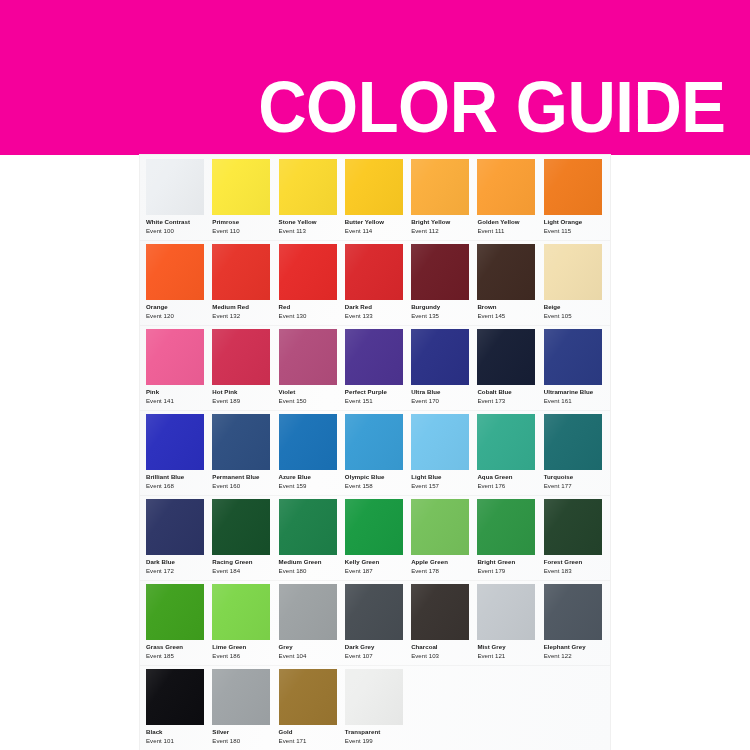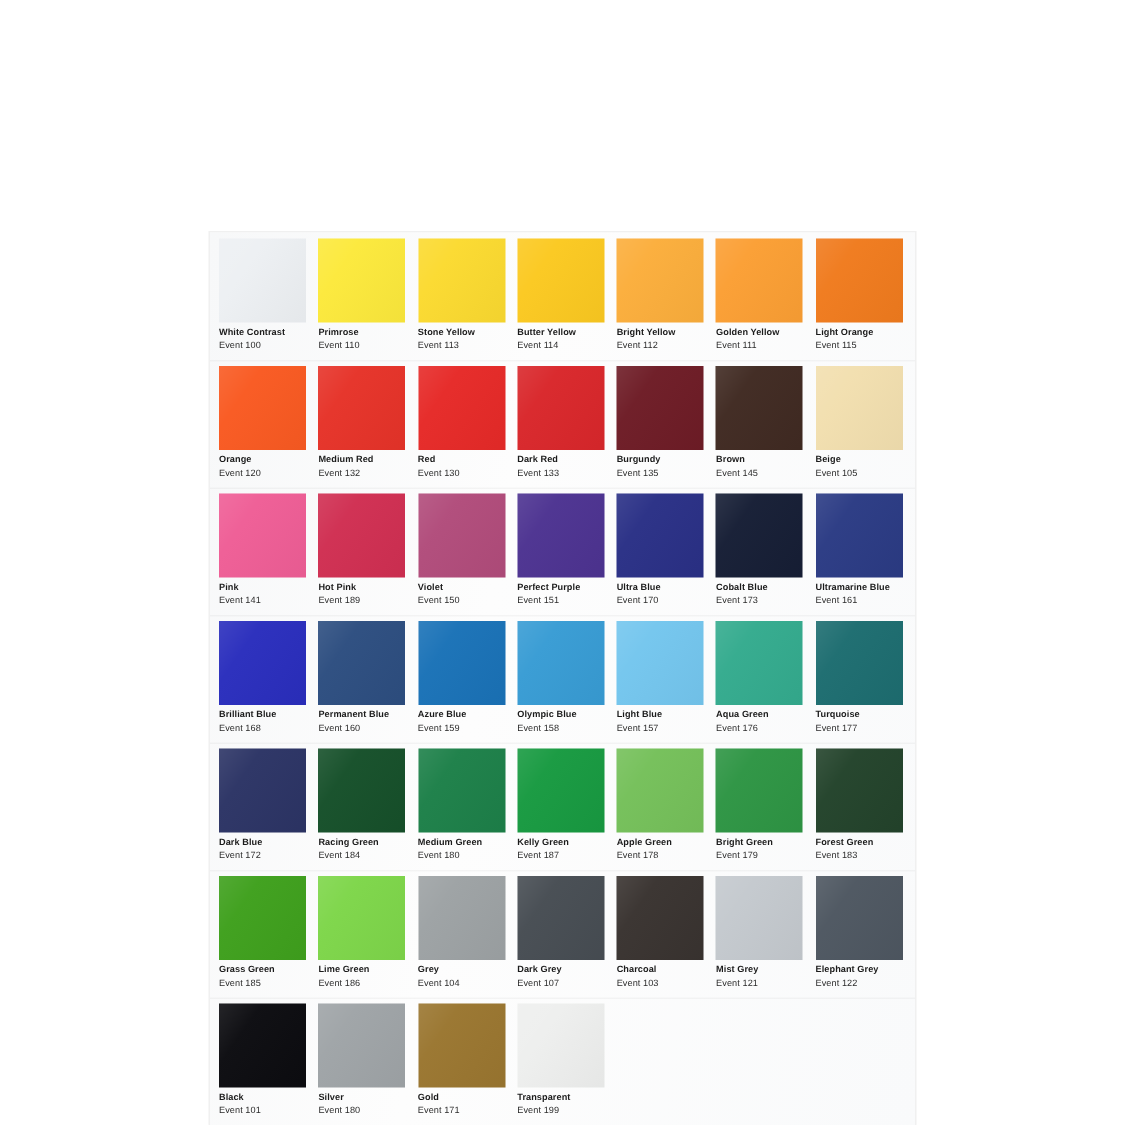--- a/index.html
+++ b/index.html
@@ -132,20 +132,23 @@
     width: 470px;
     height: 1px;
     background: rgba(0,0,0,0.035);
   }
 </style>
 </head>
 <body>
 
 <div id="page">
 
+  <div id="header-banner">
+    <div id="header-title">COLOR GUIDE</div>
+  </div>
 
   <div id="color-sheet">
     <div class="sheet-paper"></div>
     <div id="rows-container">
         <div class="swatch-row" style="top: 0px;">
           <div class="swatch-cell">
             <div class="swatch-chip" style="background: rgb(237, 240, 243);"></div>
             <div class="swatch-label">White Contrast</div>
             <div class="swatch-code">Event 100</div>
           </div>

